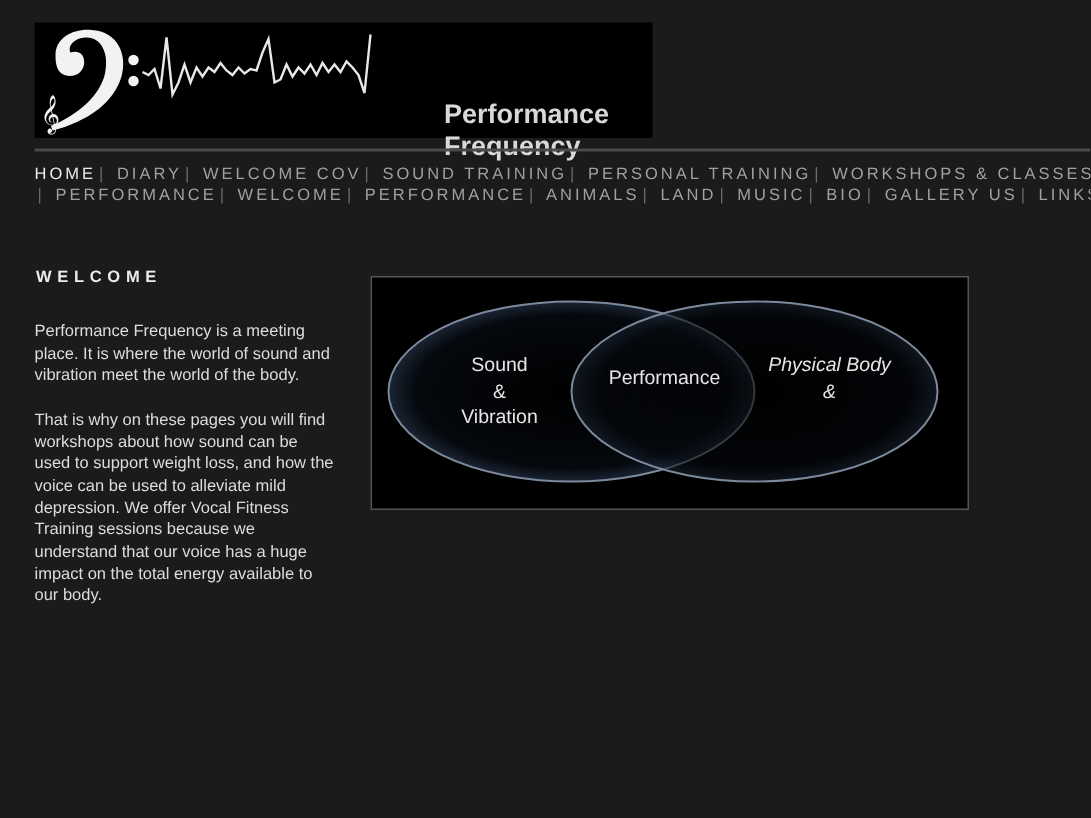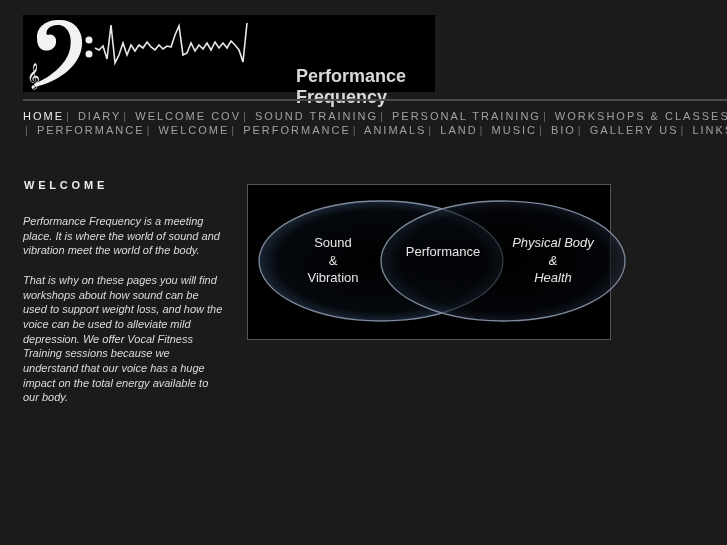--- a/index.html
+++ b/index.html
@@ -32,23 +32,23 @@
   .nav a.active { color:#ececec; }
   .nav .sep { color:#6a6a6a; margin:0 4px 0 2px; letter-spacing:0; }
   .welcome {
     position:absolute; left:23px; top:178px;
     font-size:11px; font-weight:bold; letter-spacing:3.8px; color:#ececec;
   }
   .body-text {
     position:absolute; left:23px; top:214px; width:200px;
     font-size:11px; line-height:14.7px; color:#dcdcdc;
   }
-  .body-text p { margin:0 0 14.7px 0;font-style:italic; }
+  .body-text p { margin:0 0 14.7px 0; }
   .venn {
-    position:absolute; left:247px; top:184px; width:364px; height:156px;
+    position:absolute; left:247px; top:184px; width:399px; height:156px;
     background:#000; border:1px solid #555; box-sizing:border-box;
   }
   .venn svg { position:absolute; left:0; top:0; }
   .venn-label {
     position:absolute; text-align:center; color:#e6e6e6;
     font-size:13px; line-height:17.5px;
   }
 </style>
 </head>
 <body>
@@ -116,15 +116,14 @@
     <div>Sound</div>
     <div>&amp;</div>
     <div>Vibration</div>
   </div>
   <div class="venn-label" style="left:145px; top:58px; width:100px;">
     <div>Performance</div>
   </div>
   <div class="venn-label" style="left:255px; top:49px; width:100px;font-style:italic;">
     <div>Physical Body</div>
     <div>&amp;</div>
-    <div>Health</div>
   </div>
 </div>
 
 </body></html>

